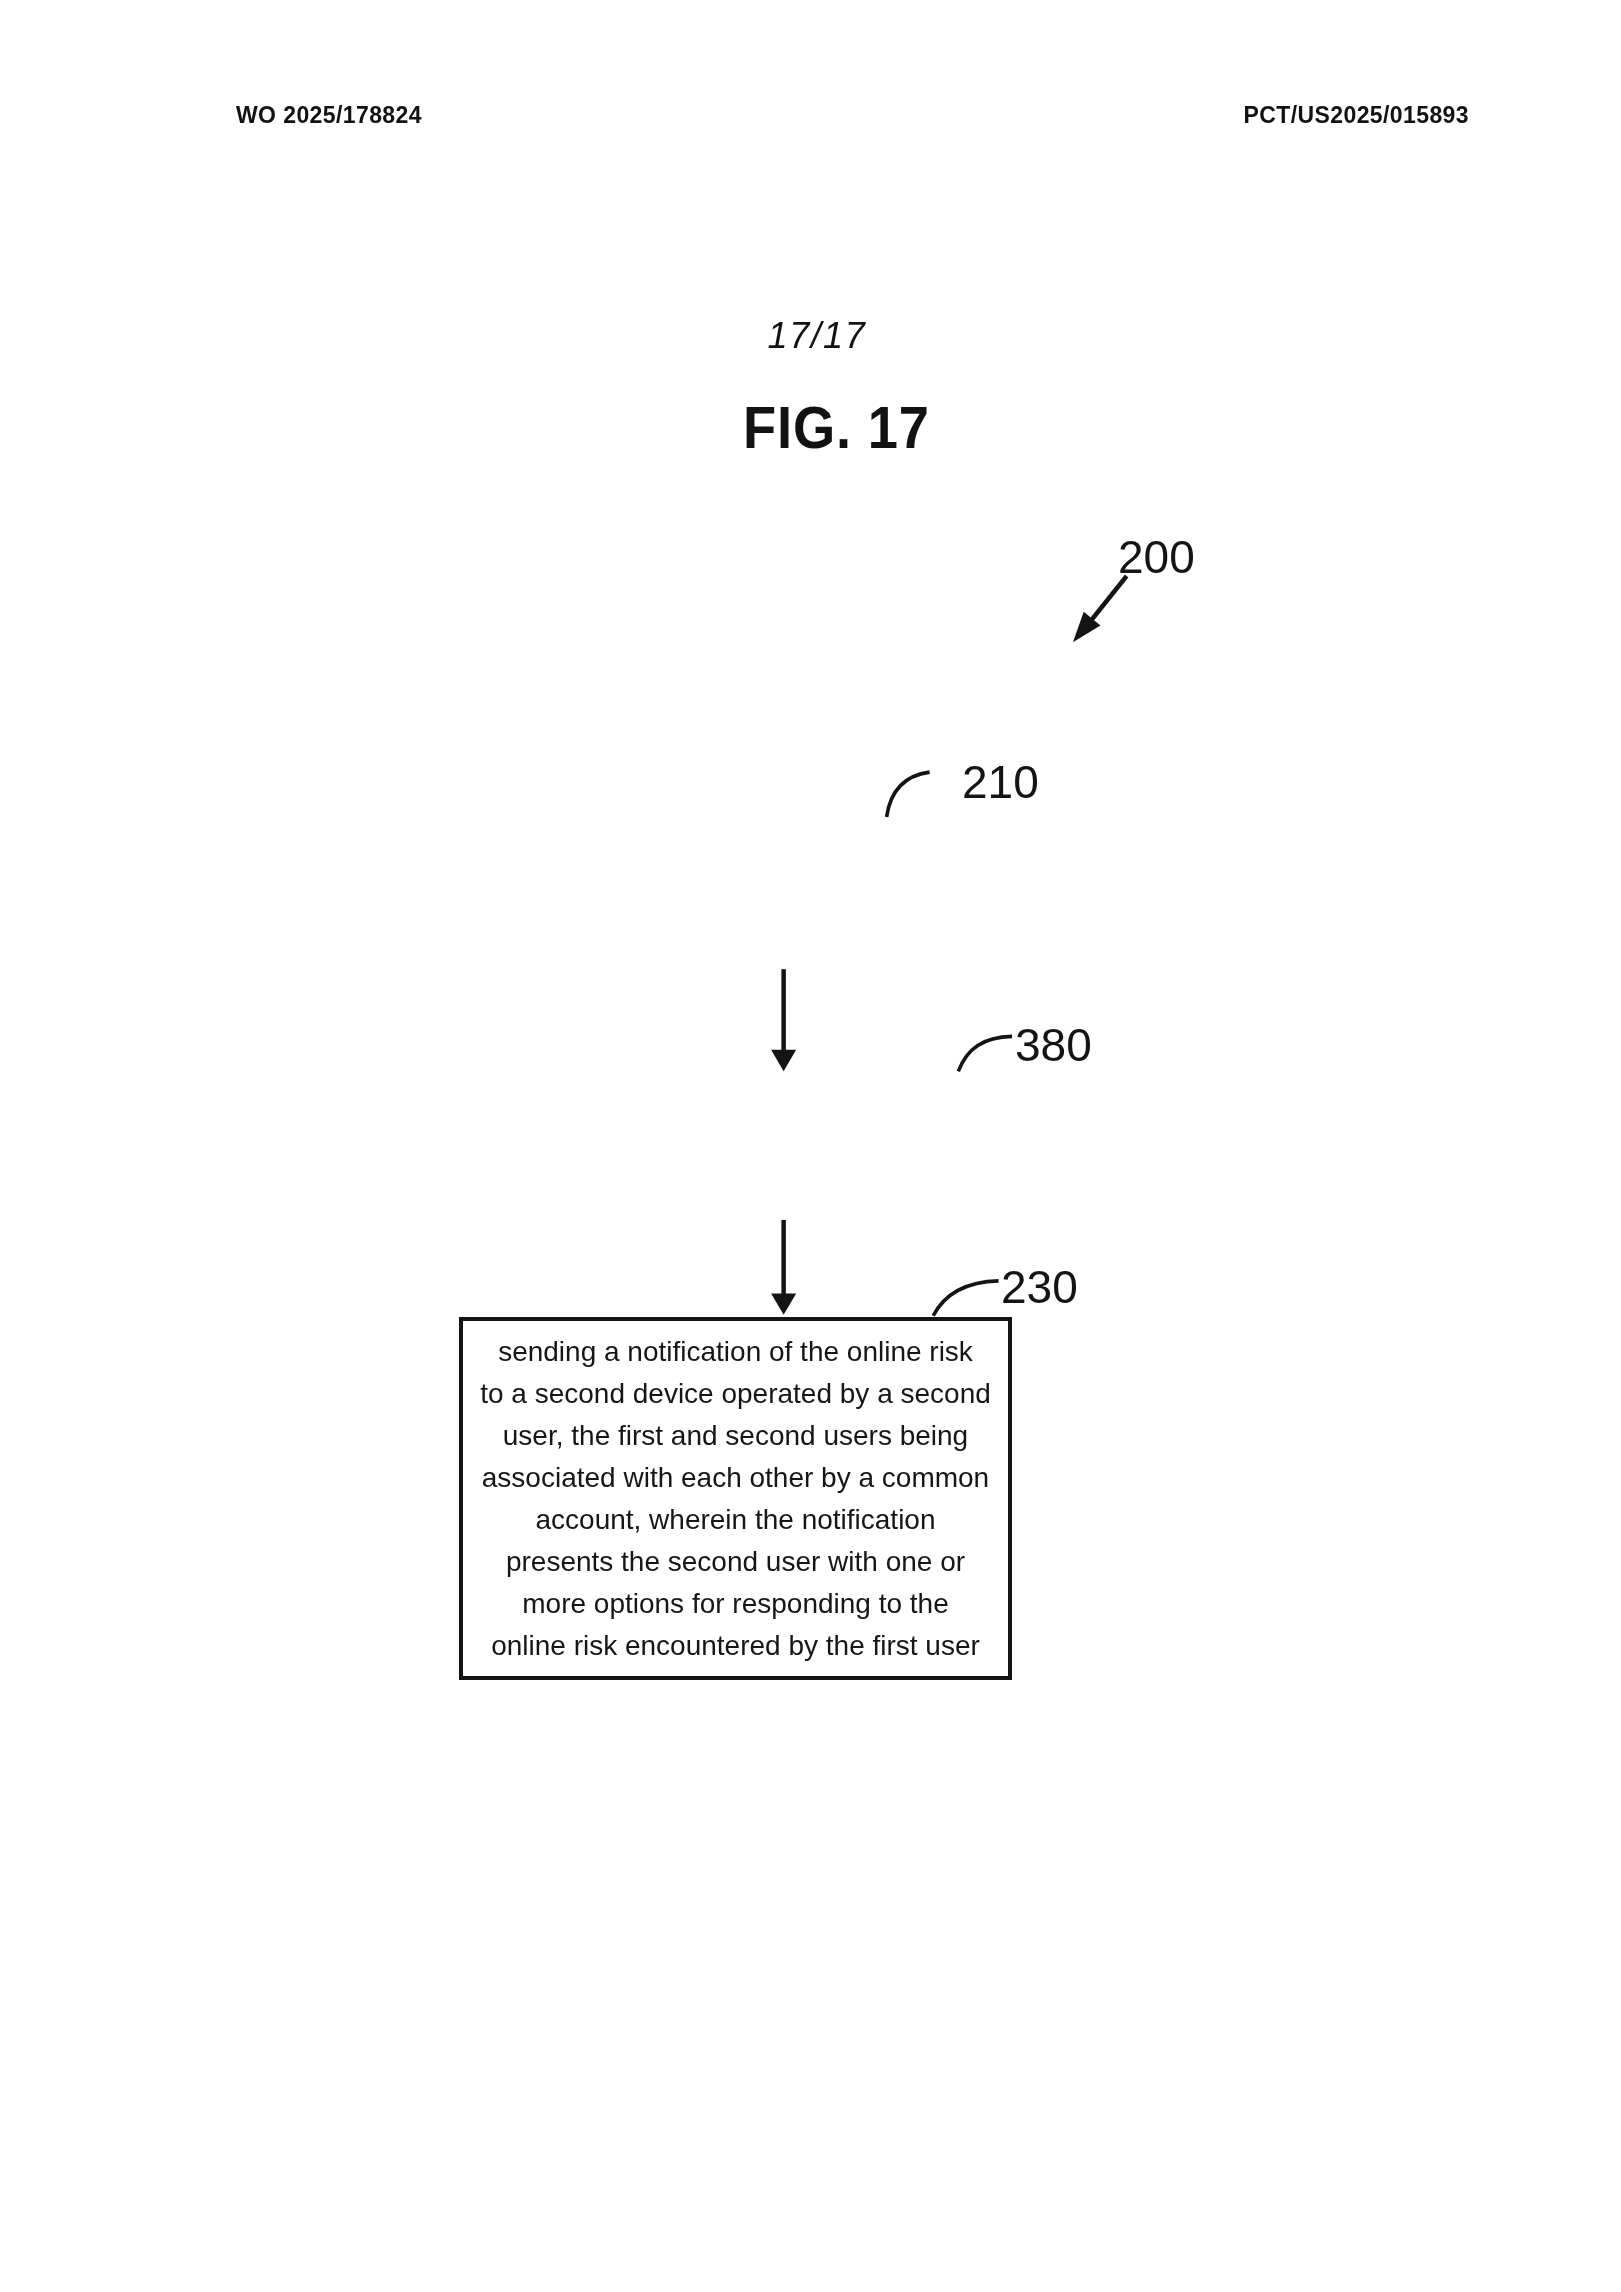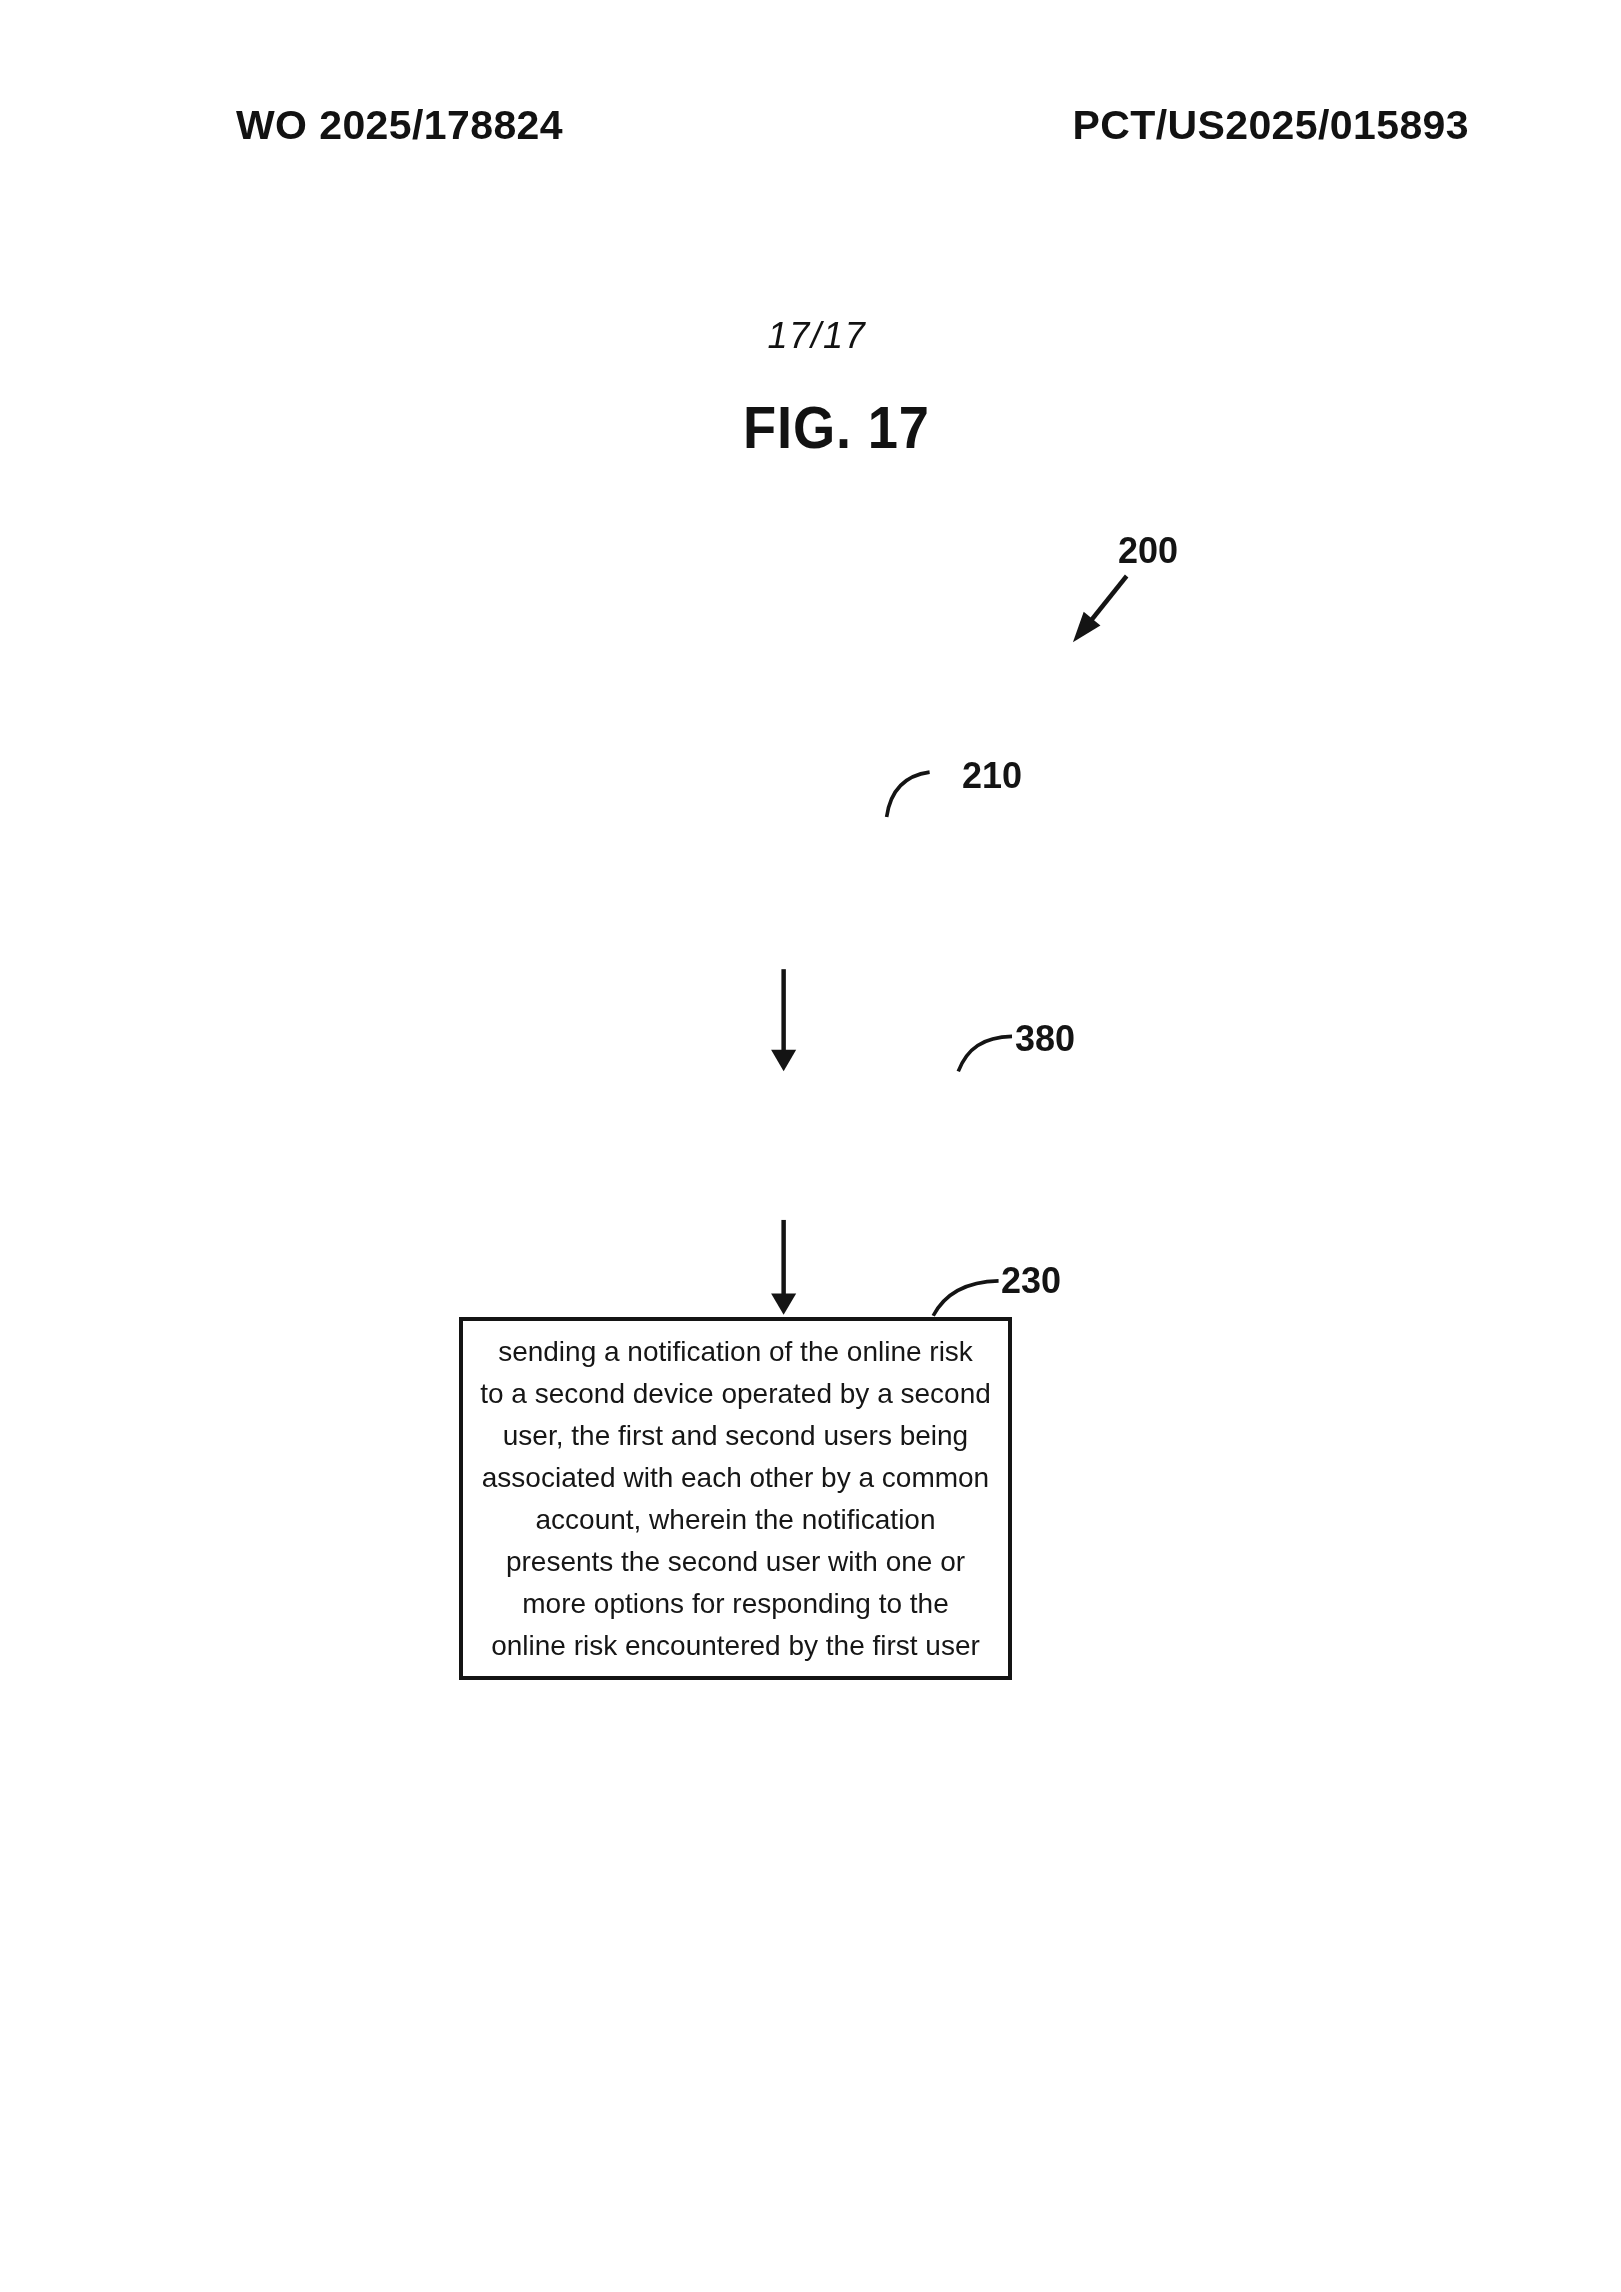--- a/index.html
+++ b/index.html
@@ -6,39 +6,39 @@
   .sheet{
     position:relative;
     width:1621px;height:2293px;
     background:#ffffff;
     font-family:"Liberation Sans", sans-serif;
     color:#121212;
     overflow:hidden;
   }
   .hdr{
     position:absolute;top:102px;
-    font-weight:bold;font-size:41px;letter-spacing:0.4px;
+    font-weight:bold;font-size:23px;letter-spacing:0.4px;
     white-space:nowrap;
   }
   .hdr-left{left:236px;}
   .hdr-right{right:152px;}
   .sheet-num{
     position:absolute;top:315px;left:0;width:1634px;
     text-align:center;
     font-style:italic;font-size:36px;letter-spacing:1.8px;
   }
   .fig-title{
     position:absolute;top:394px;left:54px;width:1565px;
     text-align:center;
     font-weight:bold;font-size:59px;letter-spacing:0.9px;
     transform:scaleX(.92);transform-origin:50% 50%;
   }
   .ref-num{
     position:absolute;
-    font-size:36px;color:#141414;white-space:nowrap;font-weight:bold;
+    font-size:46px;color:#141414;white-space:nowrap;
   }
   .ref-200{left:1118px;top:530px;}
   .ref-210{left:962px;top:755px;}
   .ref-220{left:1015px;top:1018px;}
   .ref-230{left:1001px;top:1260px;}
   .step-box{
     position:absolute;
     border:4.5px solid #141414;
     background:#ffffff;
     display:flex;align-items:center;justify-content:center;

